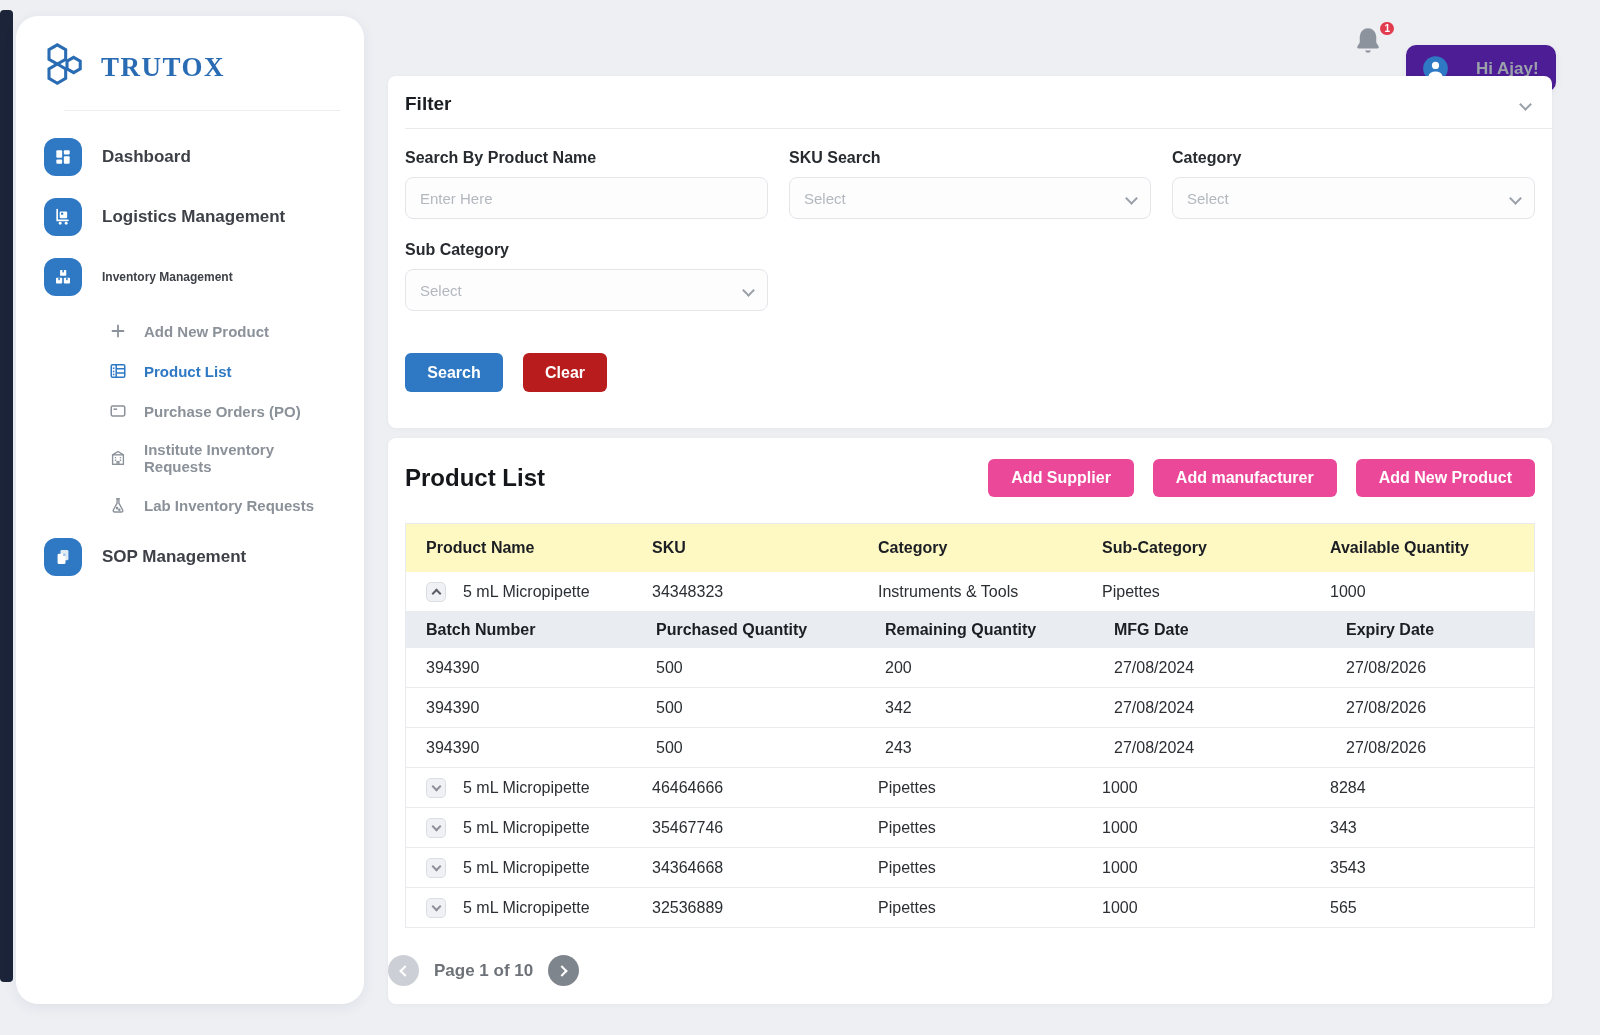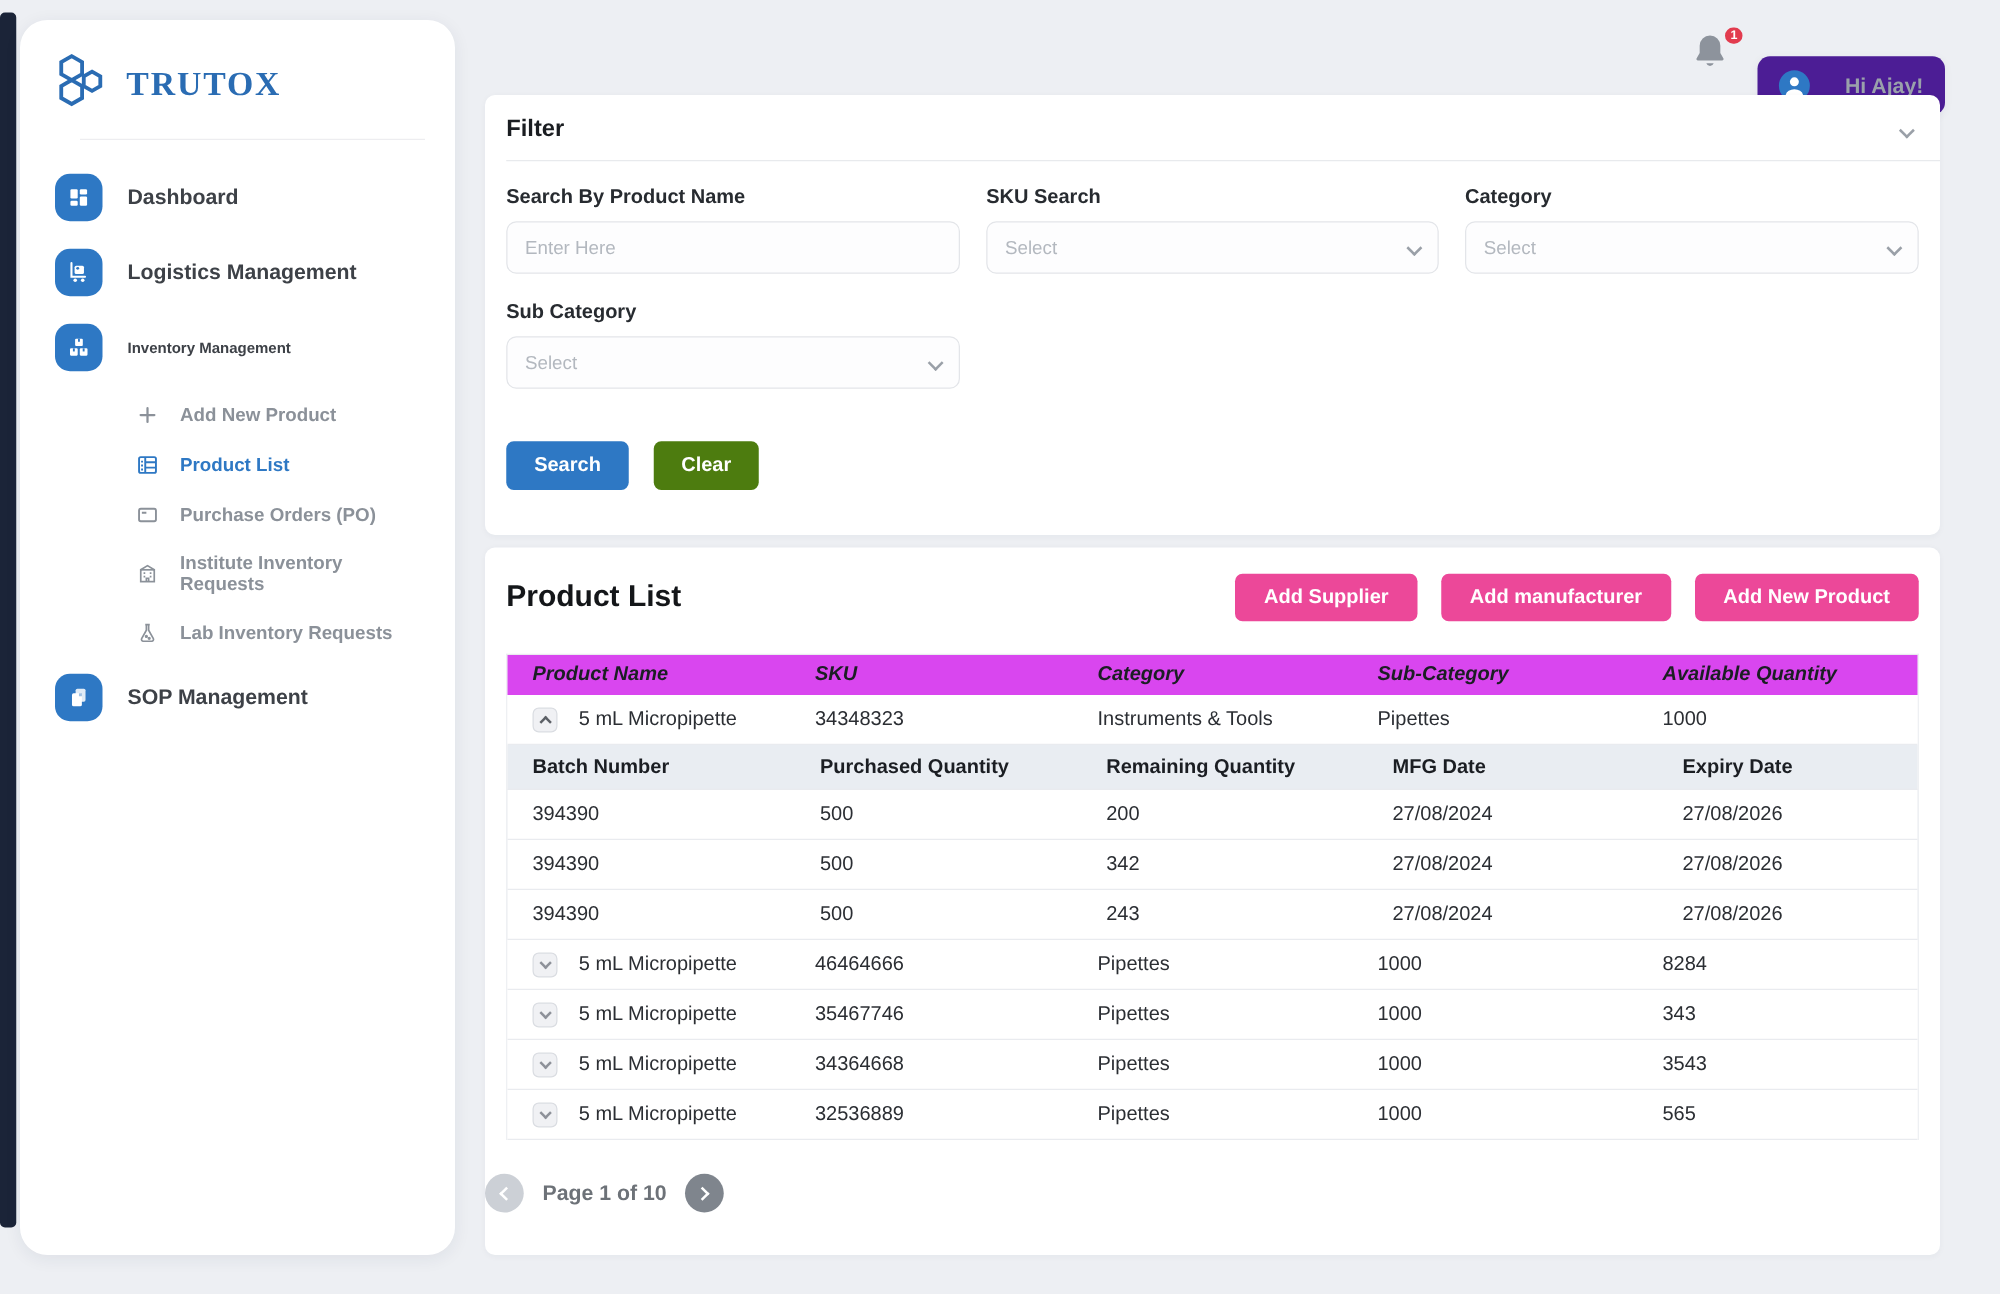--- a/index.html
+++ b/index.html
@@ -66,33 +66,33 @@
     width:100%; height:42px; border:1px solid #e3e5e9; border-radius:8px; background:#fdfdfe;
     font-family:"Liberation Sans", sans-serif; font-size:15px; padding:0 14px; color:#3a3e44; outline:none;
   }
   .text-input::placeholder { color:#b3b8bf; }
   .select-box { display:flex; align-items:center; justify-content:space-between; cursor:pointer; }
   .select-placeholder { color:#b3b8bf; }
   .filter-row2 { margin:22px 17px 0; width:363px; }
   .filter-actions { display:flex; gap:20px; margin:42px 0 0 17px; }
   .btn { border:none; border-radius:6px; color:#fff; font-family:"Liberation Sans", sans-serif; font-weight:bold; font-size:16px; cursor:pointer; }
   .btn-search { width:98px; height:39px; background:#2e78c4; }
-  .btn-clear  { width:84px; height:39px; background:#4d7c0f; }
+  .btn-clear  { width:84px; height:39px; background:#b91c1c; }
 
   
   .plist-card { top:438px; height:566px; }
   .plist-head { display:flex; align-items:center; justify-content:space-between; padding:21px 17px 18px; }
   .plist-title { font-size:24px; font-weight:bold; color:#141619; }
   .plist-buttons { display:flex; gap:19px; }
   .btn-blue { height:38px; padding:0 23px; background:#ec4899; }
 
   .ptable { margin:8px 17px 0; border:1px solid #e9ebef; border-bottom:none; }
   .trow { display:grid; grid-template-columns:226px 226px 224px 228px 1fr; align-items:center; border-bottom:1px solid #e9ebef; }
   .trow > div { padding-left:20px; font-size:16px; color:#2b2e33; }
-  .thead { background:#d946ef; height:32px; border-bottom:none;font-style:italic; }
+  .thead { background:#fef9c3; height:48px; border-bottom:none; }
   .thead > div { font-weight:bold; color:#1b1e23; }
   .prow { height:40px; background:#fff; }
   .name-cell { display:flex; align-items:center; gap:17px; }
   .expand-btn {
     width:20px; height:20px; border-radius:5px; background:#f0f1f4; border:1px solid #dadde2;
     display:flex; align-items:center; justify-content:center; cursor:pointer; flex:0 0 auto;
   }
   .chev-up   { width:7px; height:7px; border-right:2px solid #5c6066; border-bottom:2px solid #5c6066; transform:rotate(-135deg); margin-top:3px; }
   .chev-down { width:7px; height:7px; border-right:2px solid #8d9199; border-bottom:2px solid #8d9199; transform:rotate(45deg); margin-top:-2px; }
 

